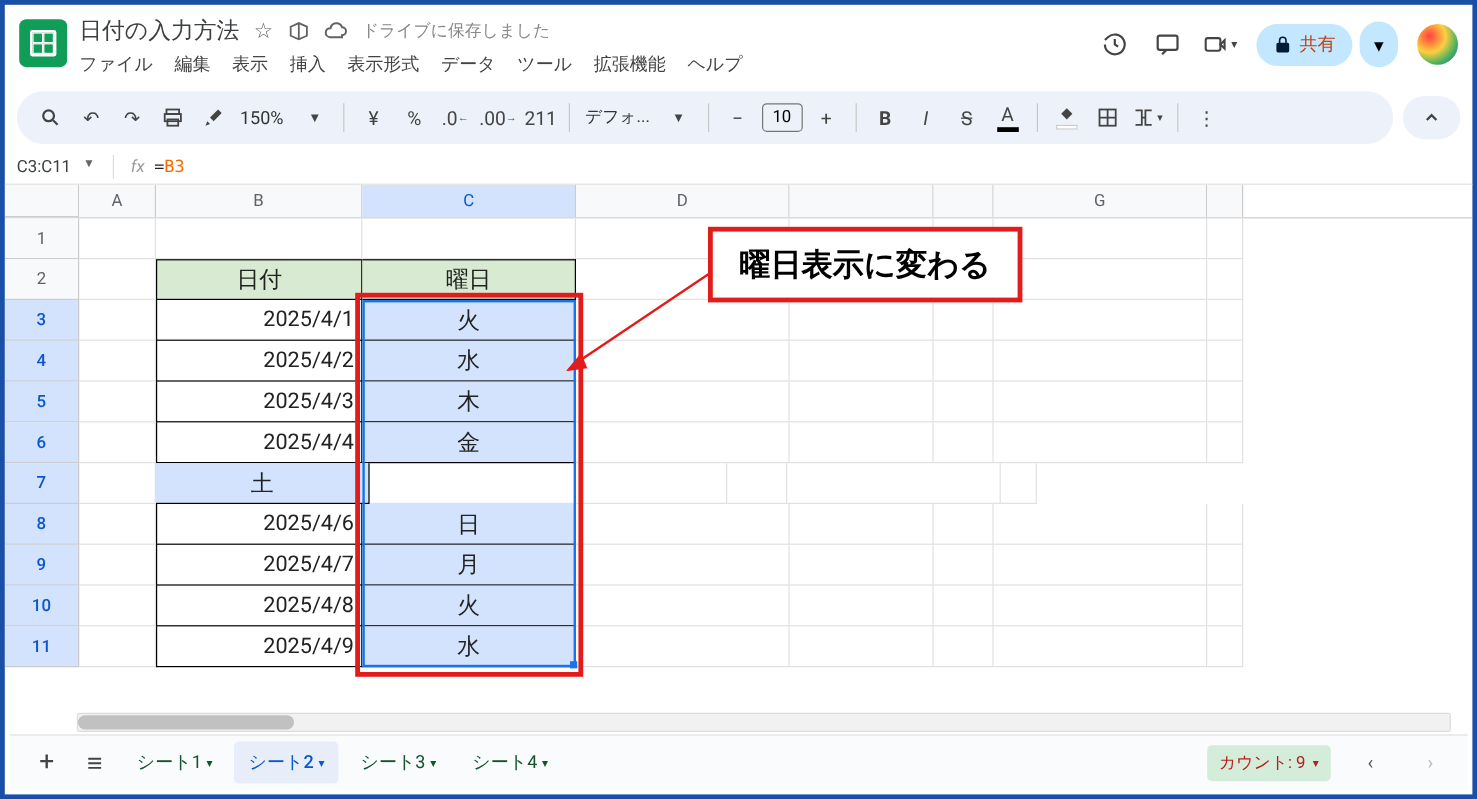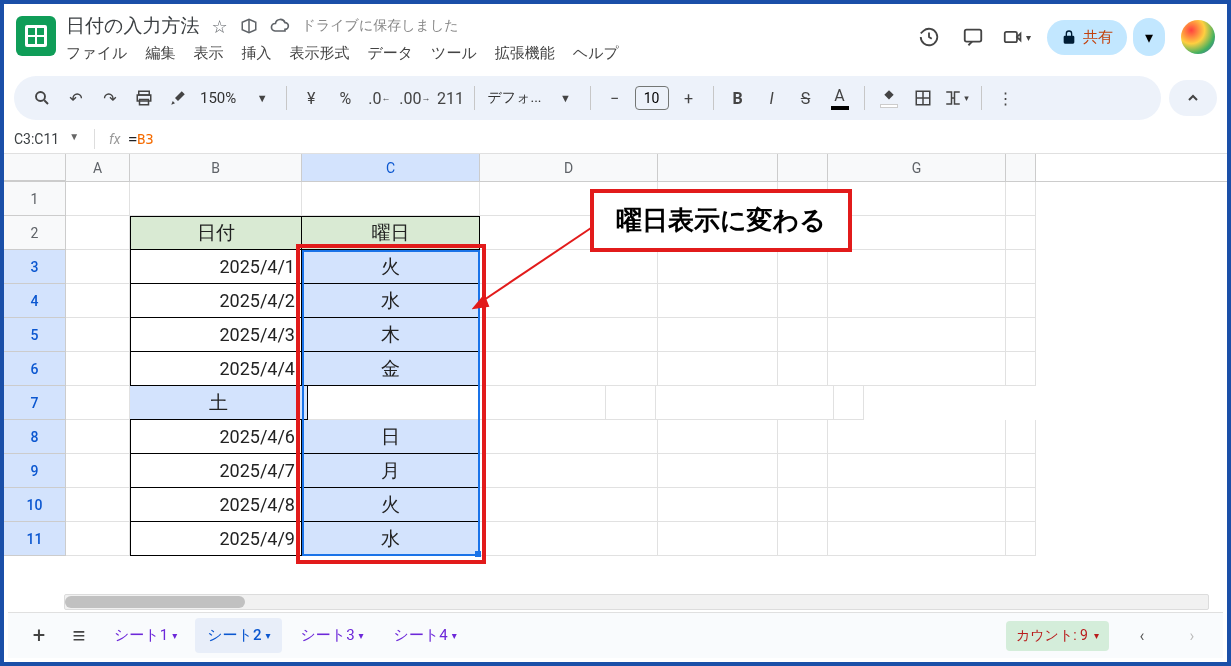--- a/index.html
+++ b/index.html
@@ -76,21 +76,21 @@
   .annot-callout { position:absolute; border:4px solid #e21b1b; background:#fff; color:#000; font-size:26px; font-weight:700; padding:10px 22px; z-index:22; font-family: "Yu Gothic","MS PGothic",sans-serif;}
   .annot-line { position:absolute; z-index:21; stroke:#e21b1b; stroke-width:2;}
 
   
   .hscroll { position:absolute; left:60px; right:18px; bottom:52px; height:16px; background:#f1f1f1; border:1px solid #dcdcdc; border-radius:2px;}
   .hscroll-thumb { position:absolute; left:0; top:1px; height:12px; width:180px; background:#c1c1c1; border-radius:6px;}
 
   
   .sheetbar { position:absolute; left:4px; right:4px; bottom:4px; height:46px; background:#f9fbfd; border-top:1px solid #e0e0e0; display:flex; align-items:center; padding:0 14px; gap:6px;}
   .sb-btn { width:34px;height:34px;display:flex;align-items:center;justify-content:center;color:#444;font-size:22px;}
-  .sheet-tab { padding:8px 12px; font-size:15px; color:#6d28d9; display:flex;align-items:center; gap:4px; border-radius:4px;}
+  .sheet-tab { padding:8px 12px; font-size:15px; color:#14532d; display:flex;align-items:center; gap:4px; border-radius:4px;}
   .sheet-tab.active { color:#0b57d0; background:#e8eef9; font-weight:500;}
   .count-pill { background:#d4edda; color:#b91c1c; border-radius:4px; padding:6px 10px; font-size:14px; display:flex;align-items:center;gap:6px; margin-left:auto;}
   .sb-nav { width:34px;height:34px;display:flex;align-items:center;justify-content:center;color:#555;margin-left:10px;}
 
   svg { display:block; }
 </style>
 </head>
 <body>
 <div class="outer-frame">
 

